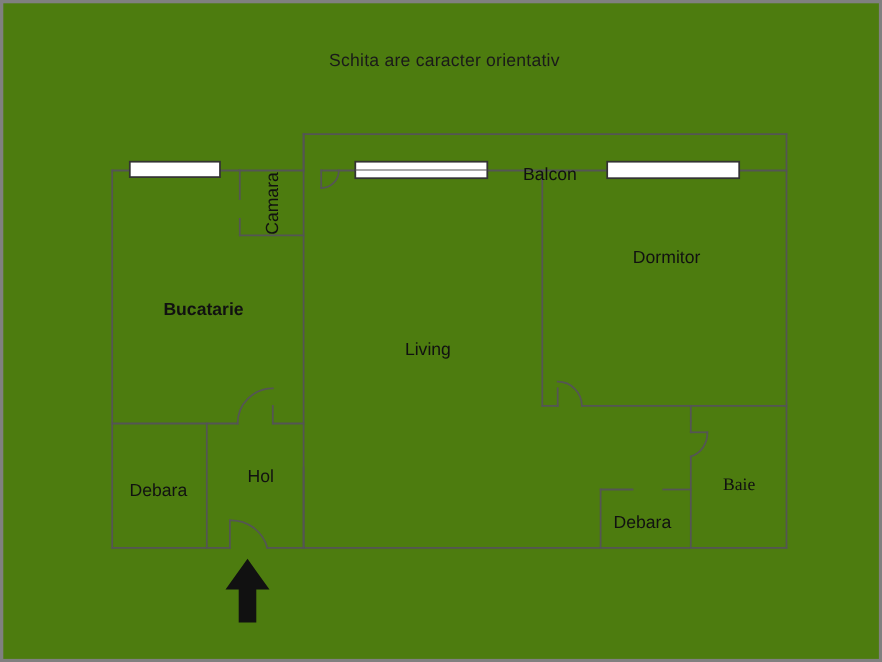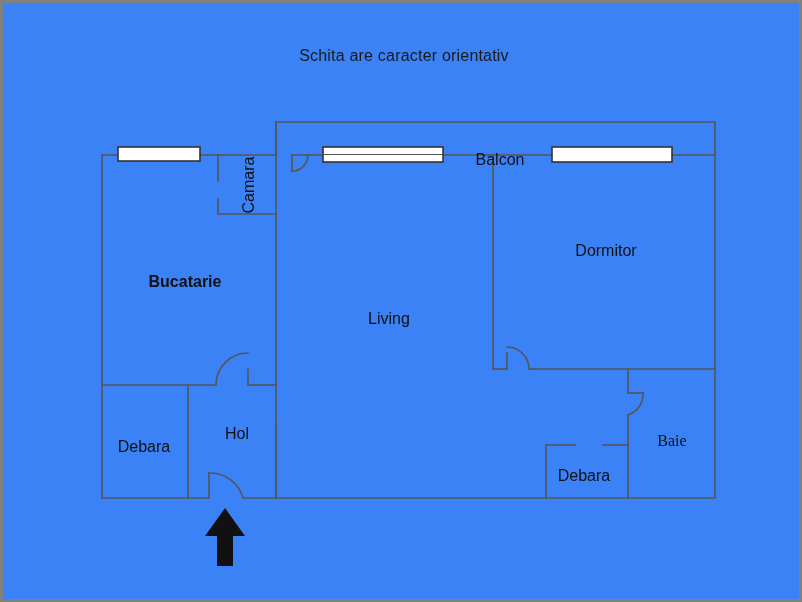--- a/index.html
+++ b/index.html
@@ -7,21 +7,21 @@
     padding: 0;
     background: #ffffff;
   }
   body {
     font-family: "Liberation Sans", sans-serif;
   }
   #page {
     position: relative;
     width: 802px;
     height: 602px;
-    background: #3b82f6;
+    background: #4d7c0f;
     box-sizing: border-box;
     border: 3px solid #808080;
     overflow: hidden;
   }
   #title {
     position: absolute;
     top: 44px;
     left: 0;
     width: 802px;
     text-align: center;
@@ -138,21 +138,21 @@
   </svg>
 
   <div class="room-label" style="left:497px; top:134px;margin-top:23px;">Balcon</div>
 
   <div class="room-label" style="left:182px; top:279px;font-weight:bold;">Bucatarie</div>
 
   <div class="room-label vertical" style="left:246px; top:182px;">Camara</div>
 
   <div class="room-label" style="left:386px; top:316px;">Living</div>
 
-  <div class="room-label" style="left:603px; top:248px;">Dormitor</div>
+  <div class="room-label" style="left:603px; top:232px;">Dormitor</div>
 
   <div class="room-label" style="left:234px; top:431px;">Hol</div>
 
   <div class="room-label" style="left:141px; top:444px;">Debara</div>
 
   <div class="room-label" style="left:581px; top:473px;">Debara</div>
 
   <div class="room-label" style="left:669px; top:438px;font-family:Liberation Serif, serif;">Baie</div>
 
 </div>

